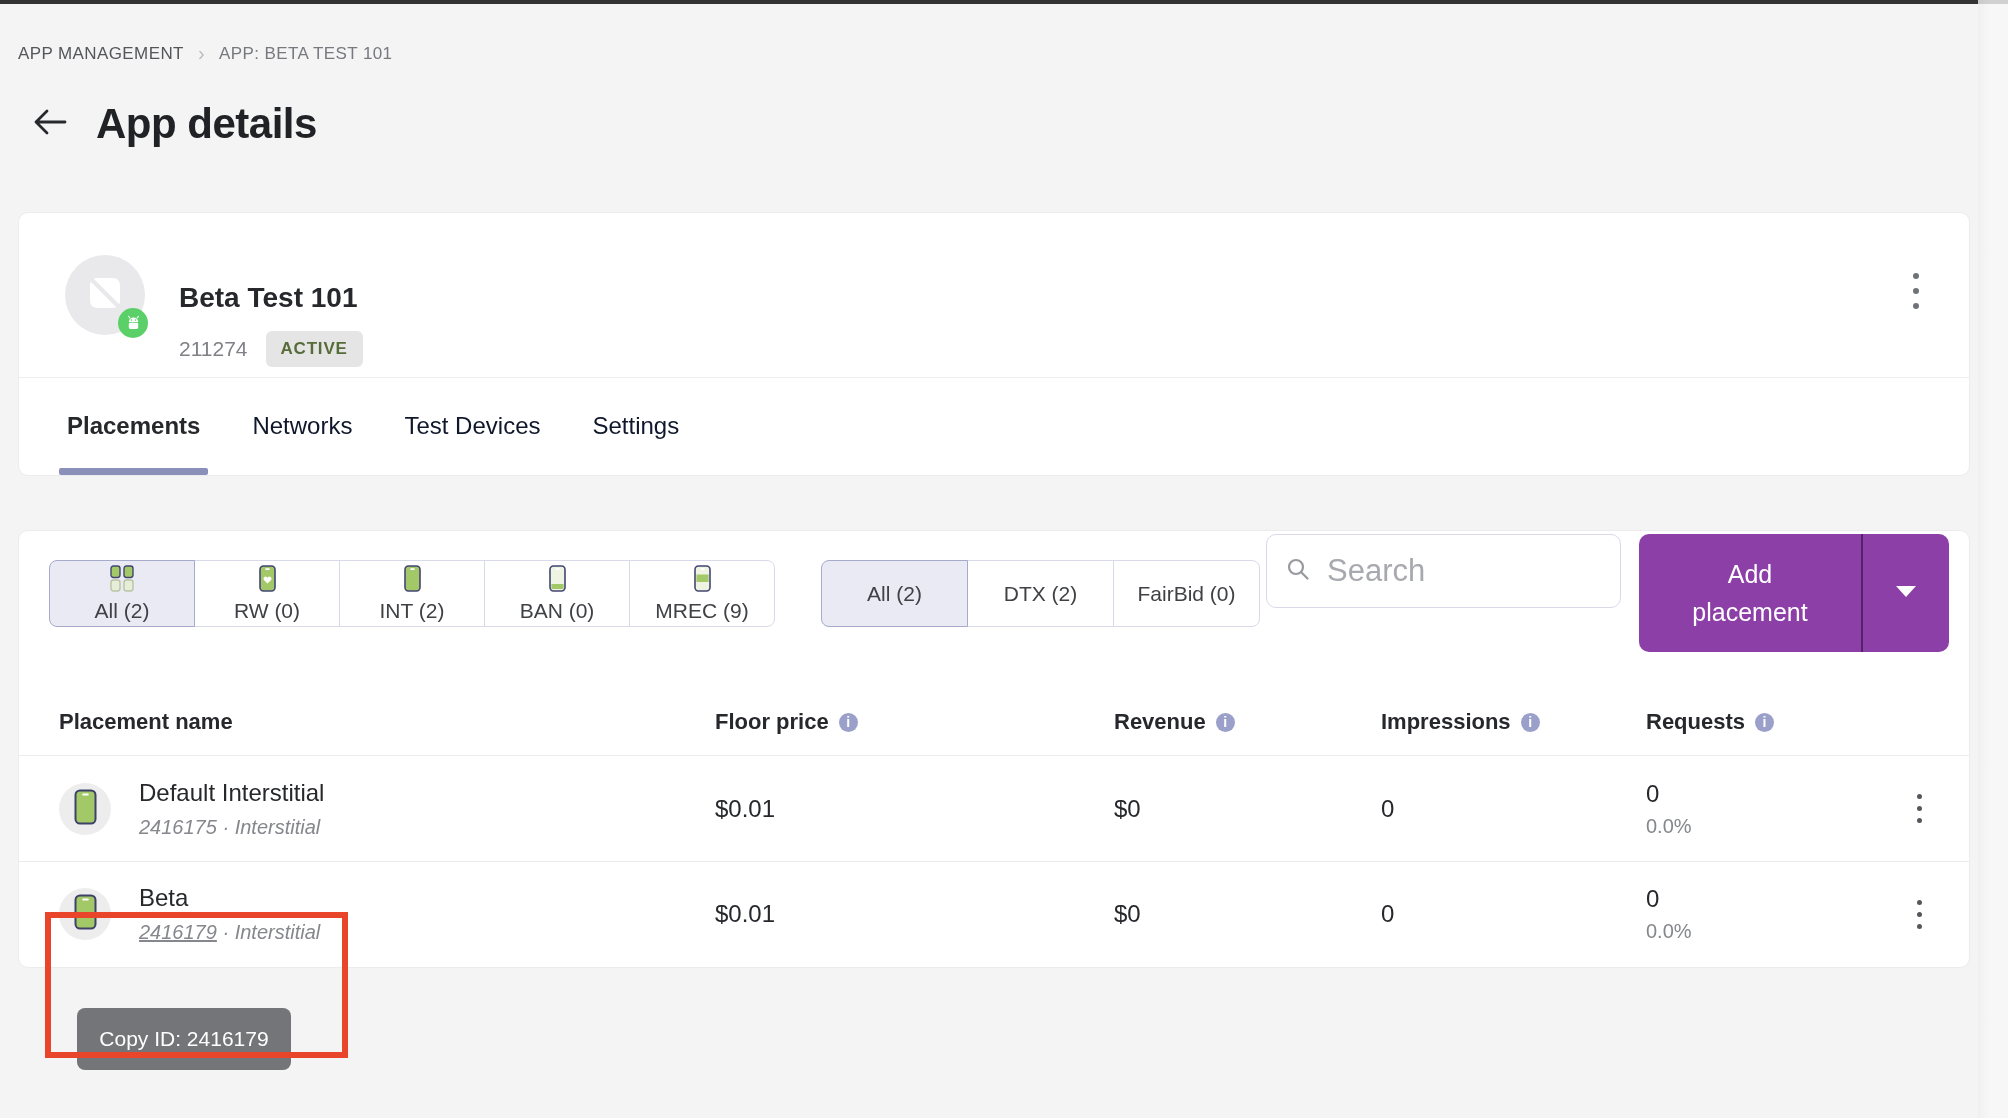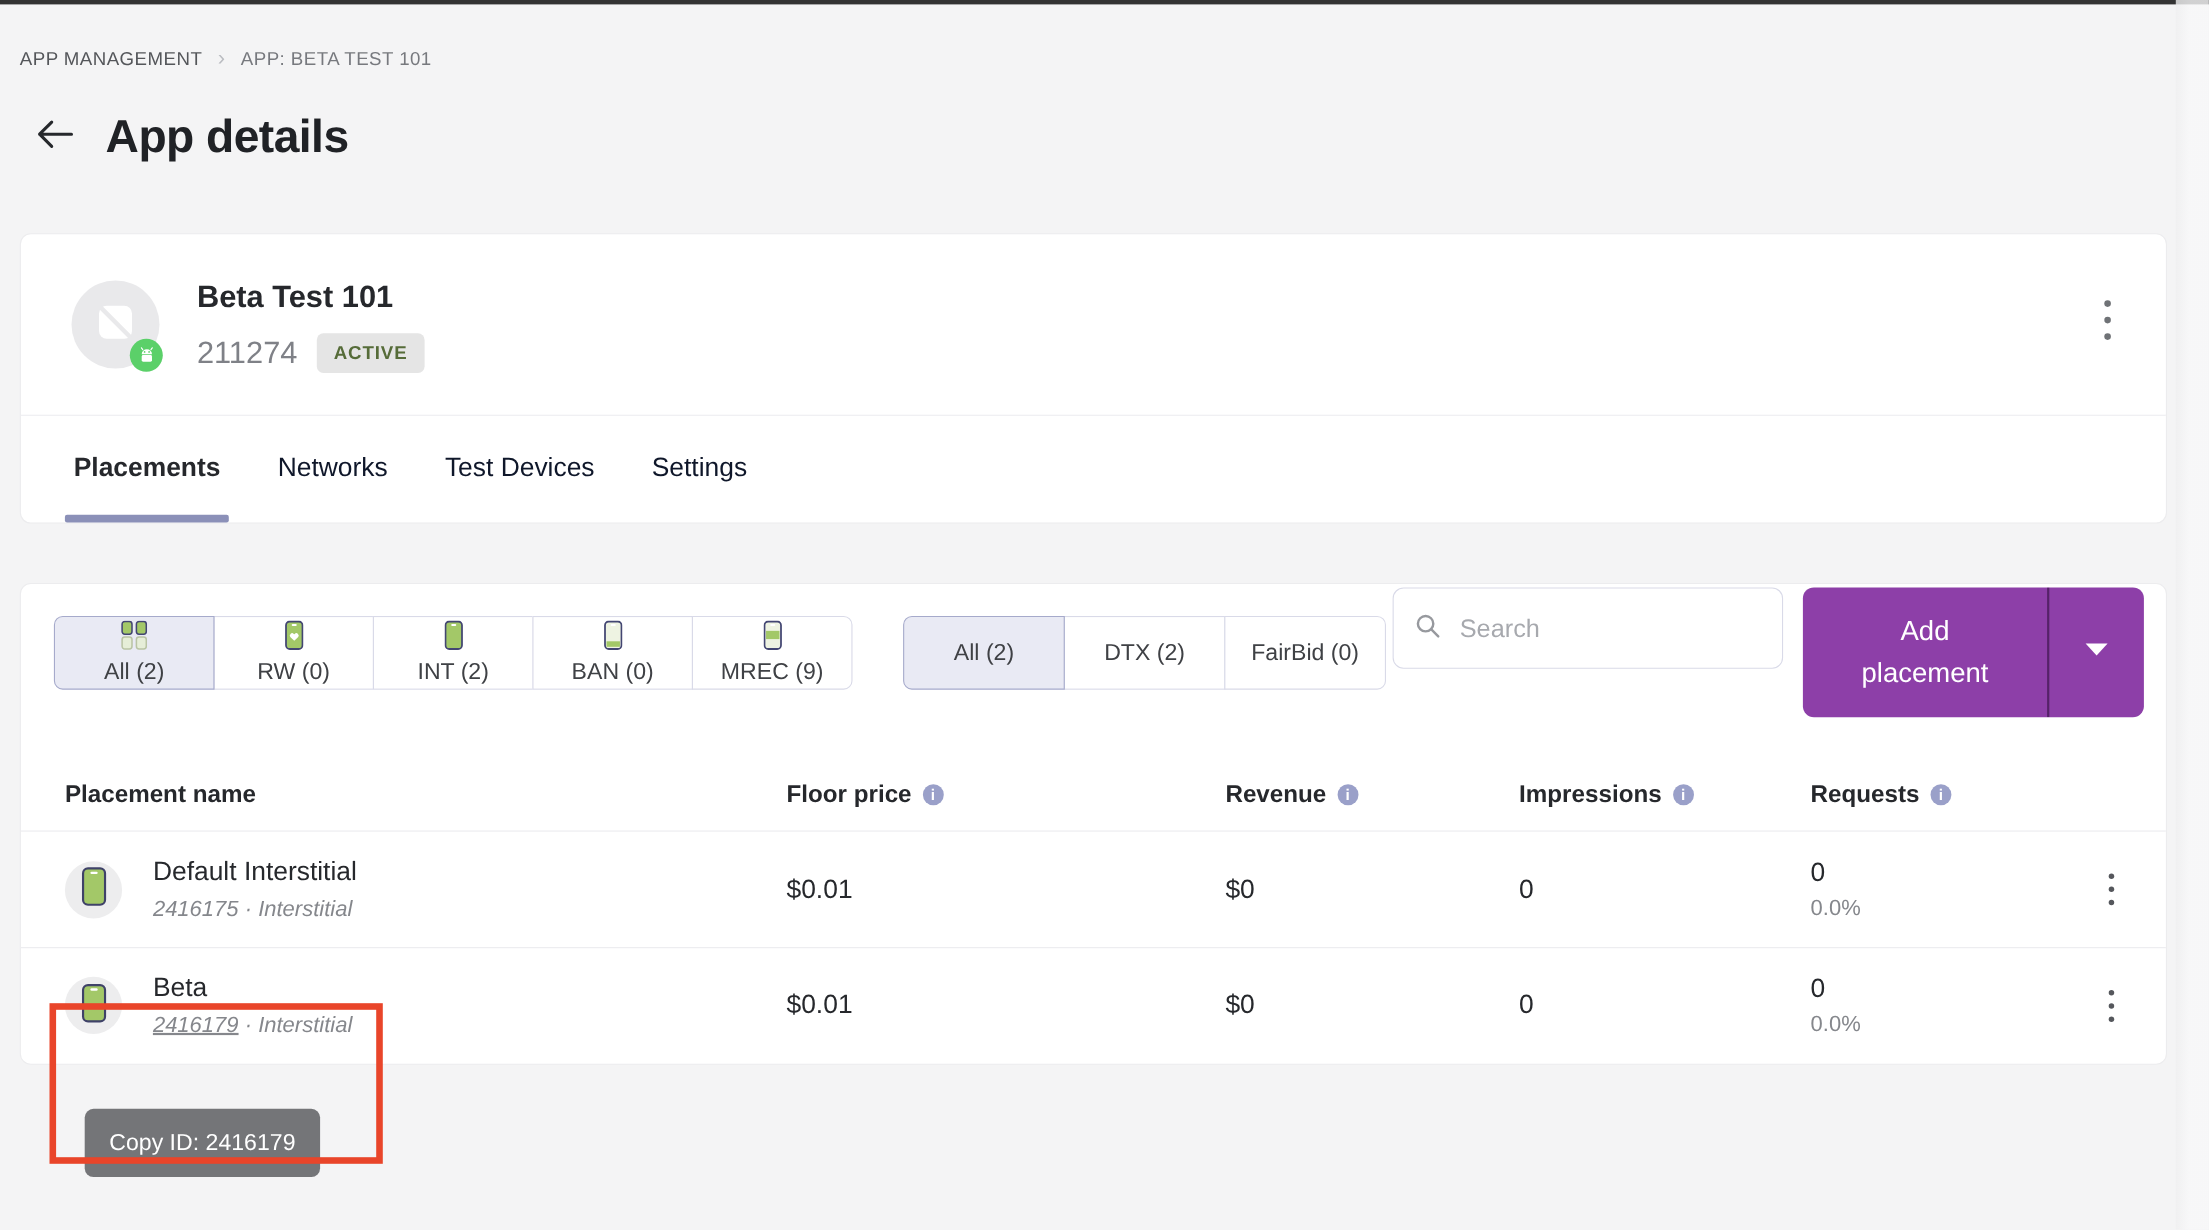--- a/index.html
+++ b/index.html
@@ -25,24 +25,24 @@
 
   .card { background:#fff; border:1px solid #ececee; border-radius:10px; }
 
   
   .app-card { margin-top:59px; }
   .app-head { display:flex; align-items:flex-start; padding:36px 40px 0 46px; height:164px; }
   .avatar-wrap { position:relative; width:80px; height:80px; margin-top:6px; }
   .avatar { width:80px; height:80px; border-radius:50%; background:#e9e9eb; display:flex; align-items:center; justify-content:center; }
   .os-badge { position:absolute; right:-3px; bottom:-3px; width:30px; height:30px; border-radius:50%;
     background:#5bd069; display:flex; align-items:center; justify-content:center; }
-  .app-info { margin-left:34px; }
+  .app-info { margin-left:34px;margin-top:28px; }
   .app-name { font-size:28px; font-weight:600; color:#26282c; line-height:34px; margin-top:4px; }
   .app-meta { display:flex; align-items:center; gap:18px; margin-top:16px; }
-  .app-id { font-size:28px; color:#7f8187; }
+  .app-id { font-size:21px; color:#7f8187; }
   .status-badge { background:#e5e5e5; color:#566c39; font-size:17px; font-weight:700;
     letter-spacing:.8px; padding:8px 15px; border-radius:6px; }
   .kebab { margin-left:auto; margin-top:16px; display:flex; flex-direction:column; gap:9px;
     padding:8px 10px; cursor:pointer; align-items:center; }
   .kebab i { width:6px; height:6px; border-radius:50%; background:#6f7276; display:block; }
   .divider { border-top:1px solid #ededf0; }
 
   
   .tabs { display:flex; gap:52px; padding-left:48px; height:97px; }
   .tab { position:relative; padding-top:34px; font-size:24px; color:#0f172a; cursor:pointer; }
@@ -59,21 +59,21 @@
   .seg-cell:first-child { border-radius:8px 0 0 8px; margin-left:0; }
   .seg-cell:last-child { border-radius:0 8px 8px 0; }
   .seg-cell.selected { background:#e9eaf4; border-color:#a6aacb; position:relative; z-index:2; }
   .seg-cell .lbl { font-size:21px; color:#3f4145; }
   .seg-1 .seg-cell { width:146px; }
   .seg-2 { margin-left:46px; }
   .seg-2 .seg-cell { width:147px; }
 
   .search-box { margin-left:6px; width:355px; height:74px; border:1px solid #d9dae8; border-radius:10px;
     background:#fff; display:flex; align-items:center; padding:0 18px; gap:16px; }
-  .search-box input { border:none; outline:none; font-size:23px; color:#404040; width:100%;
+  .search-box input { border:none; outline:none; font-size:31px; color:#404040; width:100%;
     font-family:"Liberation Sans","DejaVu Sans",sans-serif; background:transparent; }
   .search-box input::placeholder { color:#a7a9ae; }
 
   .add-btn { margin-left:18px; width:310px; height:118px; border-radius:10px; background:#8d3fa8;
     display:flex; overflow:hidden; cursor:pointer; }
   .add-main { width:222px; display:flex; align-items:center; justify-content:center; text-align:center;
     color:#fff; font-size:25px; line-height:38px; padding:0 30px; }
   .add-sep { width:2px; background:rgba(30,5,40,.5); }
   .add-caret { flex:1; display:flex; align-items:center; justify-content:center; }
 

